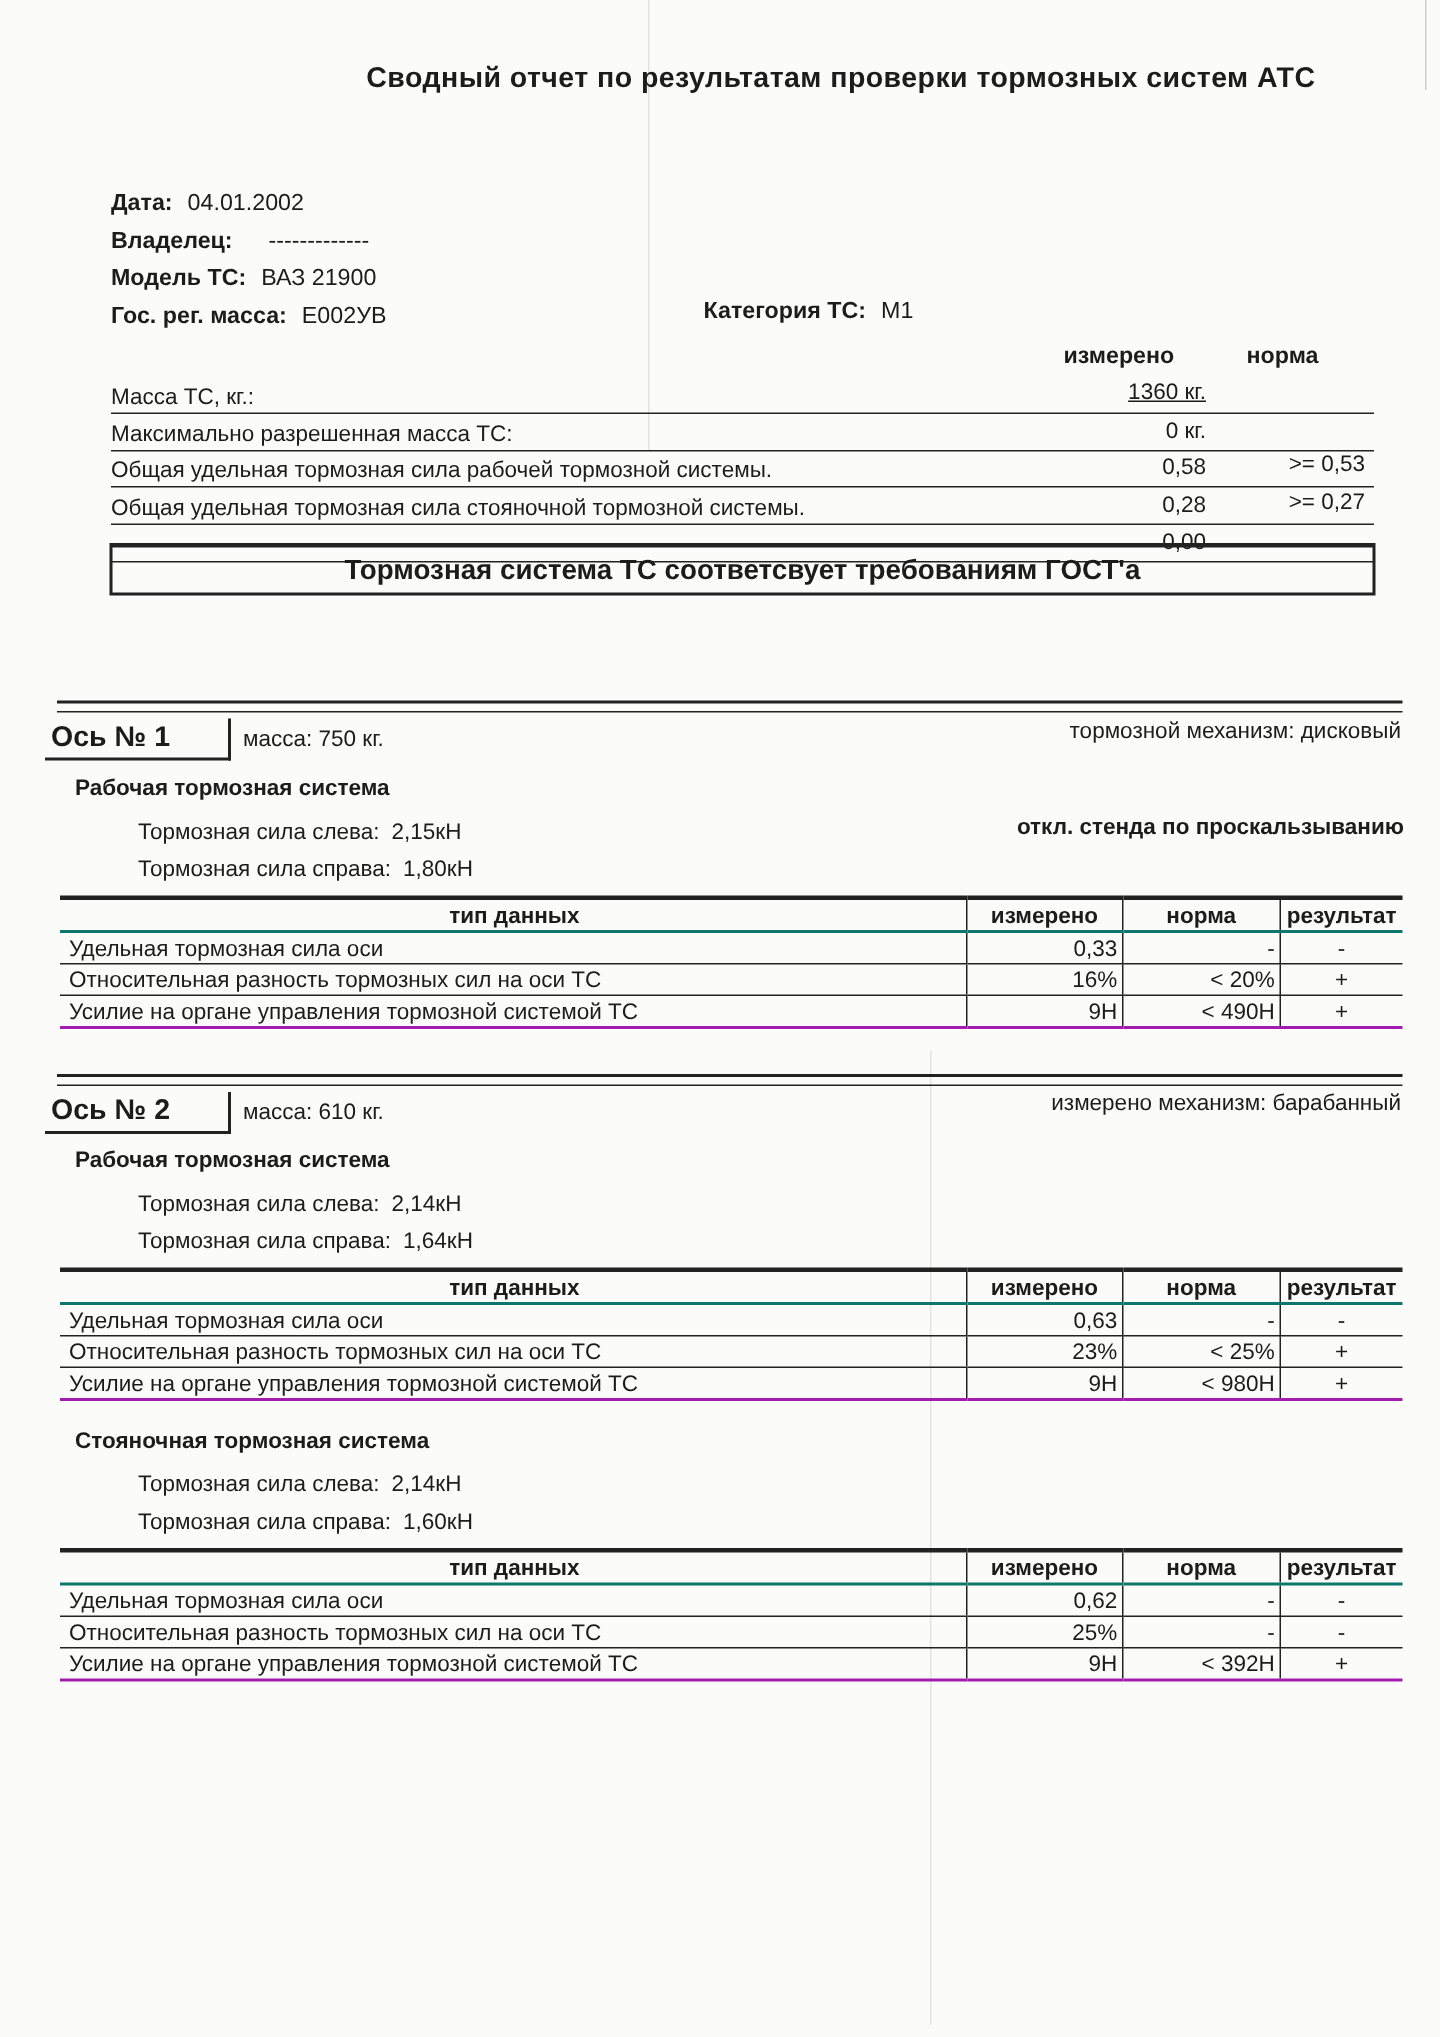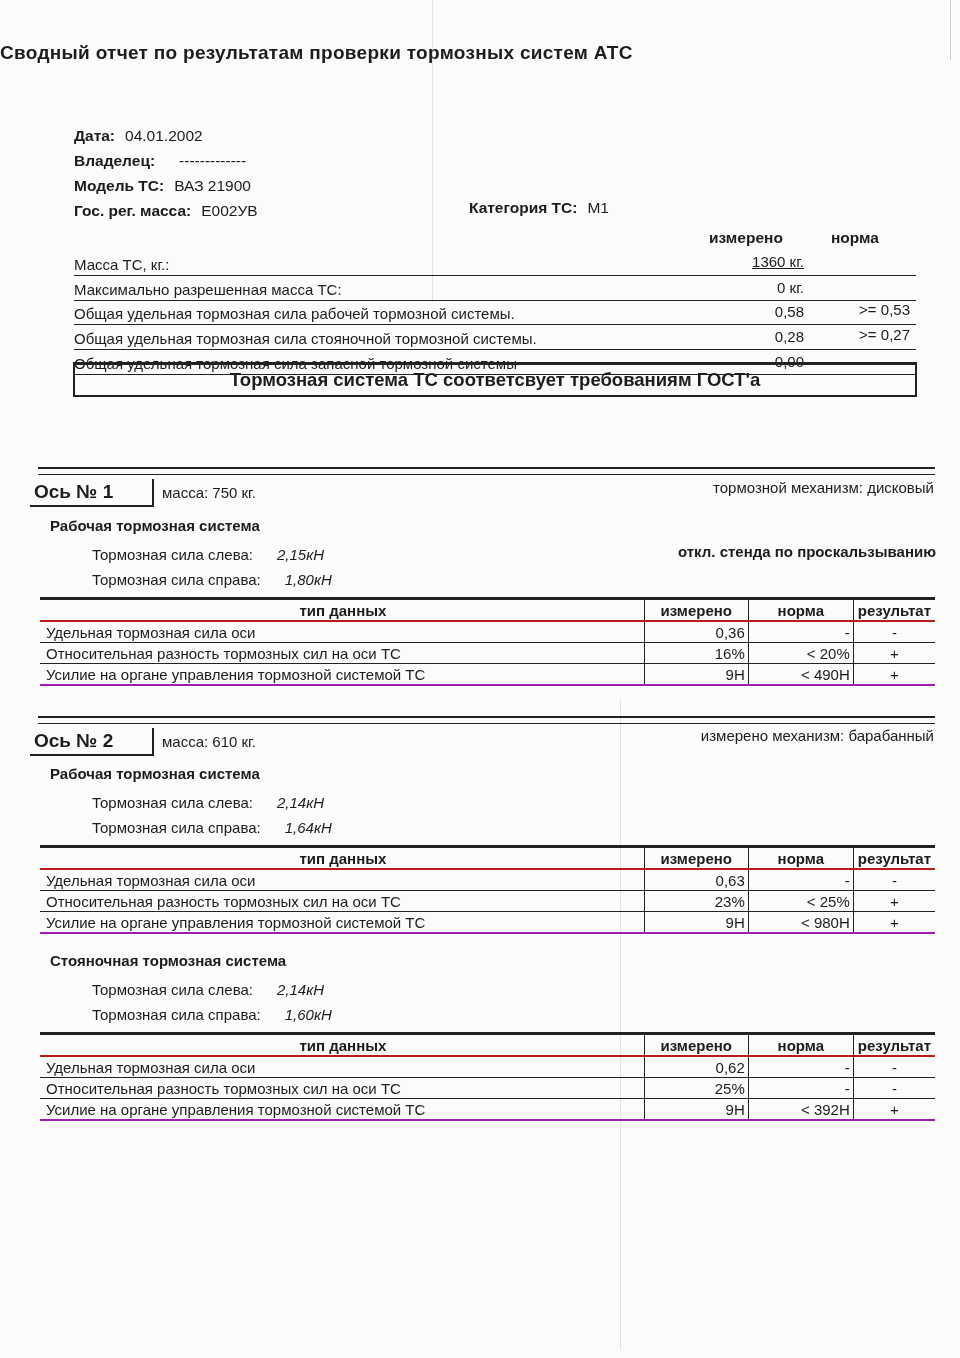--- a/index.html
+++ b/index.html
@@ -4,45 +4,45 @@
 <style>
   html, body { margin: 0; padding: 0; }
   body {
     width: 960px; height: 1358px;
     background: #fbfbfa;
     position: relative; overflow: hidden;
     font-family: "Liberation Sans", sans-serif;
     color: #1c1c1c;
   }
   .abs { position: absolute; }
-  .title { left: 0; width: 861px; top: 42px; text-align: left; font-size: 19px; font-weight: bold; letter-spacing: 0.3px; }
+  .title { left: 16px; width: 861px; top: 42px; text-align: right; font-size: 19px; font-weight: bold; letter-spacing: 0.3px; }
   .lbl { font-weight: bold; font-size: 15.5px; }
   .val { font-size: 15.5px; margin-left: 10px; font-weight: normal; }
   .info-line { left: 74px; font-size: 15.5px; }
 
   .sumhead { font-weight: bold; font-size: 15.5px; top: 229px; }
   .sumrow { left: 74px; width: 842px; height: 22px; border-bottom: 1.6px solid #222; font-size: 15px; }
   .sumrow .name { position: absolute; left: 0; bottom: 2px; }
   .sumrow .meas { position: absolute; right: 112px; bottom: 4px; text-align: right; }
   .sumrow .norm { position: absolute; right: 6px; bottom: 6px; text-align: right; }
 
   .verdict { left: 73px; top: 362px; width: 840px; height: 30px; border: 2px solid #222; border-top-width: 3px; text-align: center; font-weight: bold; font-size: 18.5px; line-height: 30px; }
 
   .rule-double { left: 38px; width: 897px; height: 5px; border-top: 2px solid #222; border-bottom: 1.5px solid #222; }
 
   .axis-tab { left: 30px; width: 118px; height: 26px; border: 2px solid #222; border-left: none; border-top: none; font-weight: bold; font-size: 19px; line-height: 26px; padding-left: 4px; }
   .axis-mass { font-size: 15px; }
   .axis-mech { font-size: 15px; right: 26px; text-align: right; }
   .subsys { left: 50px; font-weight: bold; font-size: 15px; }
   .force { left: 92px; font-size: 15px; }
-  .force .fv { margin-left: 24px; font-style: italic; }
+  .force .fv { margin-left: 8px; }
   .note { right: 24px; font-weight: bold; font-size: 15px; }
 
   table.dt { position: absolute; left: 40px; width: 895px; border-collapse: collapse; font-size: 15px; }
-  table.dt th { font-weight: bold; height: 20px; padding: 0 4px; border-top: 3px solid #222; border-bottom: 2px solid #b91c1c; }
+  table.dt th { font-weight: bold; height: 20px; padding: 0 4px; border-top: 3px solid #222; border-bottom: 2px solid #0f766e; }
   table.dt td { height: 20px; padding: 0 3px; border-bottom: 1.5px solid #222; margin-left: 17px; }
   table.dt .c1 { width: 594px; text-align: left; padding-left: 6px; }
   table.dt th.c1 { text-align: center; }
   table.dt .c2 { width: 95px; text-align: right; border-left: 1.5px solid #222; border-right: 1.5px solid #222; }
   table.dt th.c2 { text-align: center; }
   table.dt .c3 { width: 96px; text-align: right; border-right: 1.5px solid #222; }
   table.dt th.c3 { text-align: center; }
   table.dt .c4 { text-align: center; }
   table.dt tr:last-child td { border-bottom: 2px solid #a21caf; }
 
@@ -90,21 +90,20 @@
   <span class="name">Общая удельная тормозная сила рабочей тормозной системы.</span>
   <span class="meas">0,58</span>
   <span class="norm">&gt;= 0,53</span>
 </div>
 <div class="abs sumrow" style="top:327px;">
   <span class="name">Общая удельная тормозная сила стояночной тормозной системы.</span>
   <span class="meas">0,28</span>
   <span class="norm">&gt;= 0,27</span>
 </div>
 <div class="abs sumrow" style="top:352px;">
-  <span class="name">Общая удельная тормозная сила запасной тормозной системы</span>
   <span class="meas">0,00</span>
   <span class="norm"></span>
 </div>
 
 <div class="abs verdict">Тормозная система ТС соответсвует требованиям ГОСТ'а</div>
 
 <div class="abs rule-double" style="top:467px;"></div>
 <div class="abs axis-tab" style="top:479px;">Ось № 1</div>
 <div class="abs axis-mass" style="left:162px;top:484px;">масса: 750 кг.</div>
 <div class="abs axis-mech" style="top:479px;">тормозной механизм: дисковый</div>
@@ -121,21 +120,21 @@
 <table class="dt" style="top:597px;">
   <tbody>
       <tr>
     <th class="c1">тип данных</th>
     <th class="c2">измерено</th>
     <th class="c3">норма</th>
     <th class="c4">результат</th>
   </tr>
   <tr>
     <td class="c1">Удельная тормозная сила оси</td>
-    <td class="c2">0,36</td>
+    <td class="c2">0,33</td>
     <td class="c3">-</td>
     <td class="c4">-</td>
   </tr>
   <tr>
     <td class="c1">Относительная разность тормозных сил на оси ТС</td>
     <td class="c2">16%</td>
     <td class="c3">&lt; 20%</td>
     <td class="c4">+</td>
   </tr>
   <tr>

